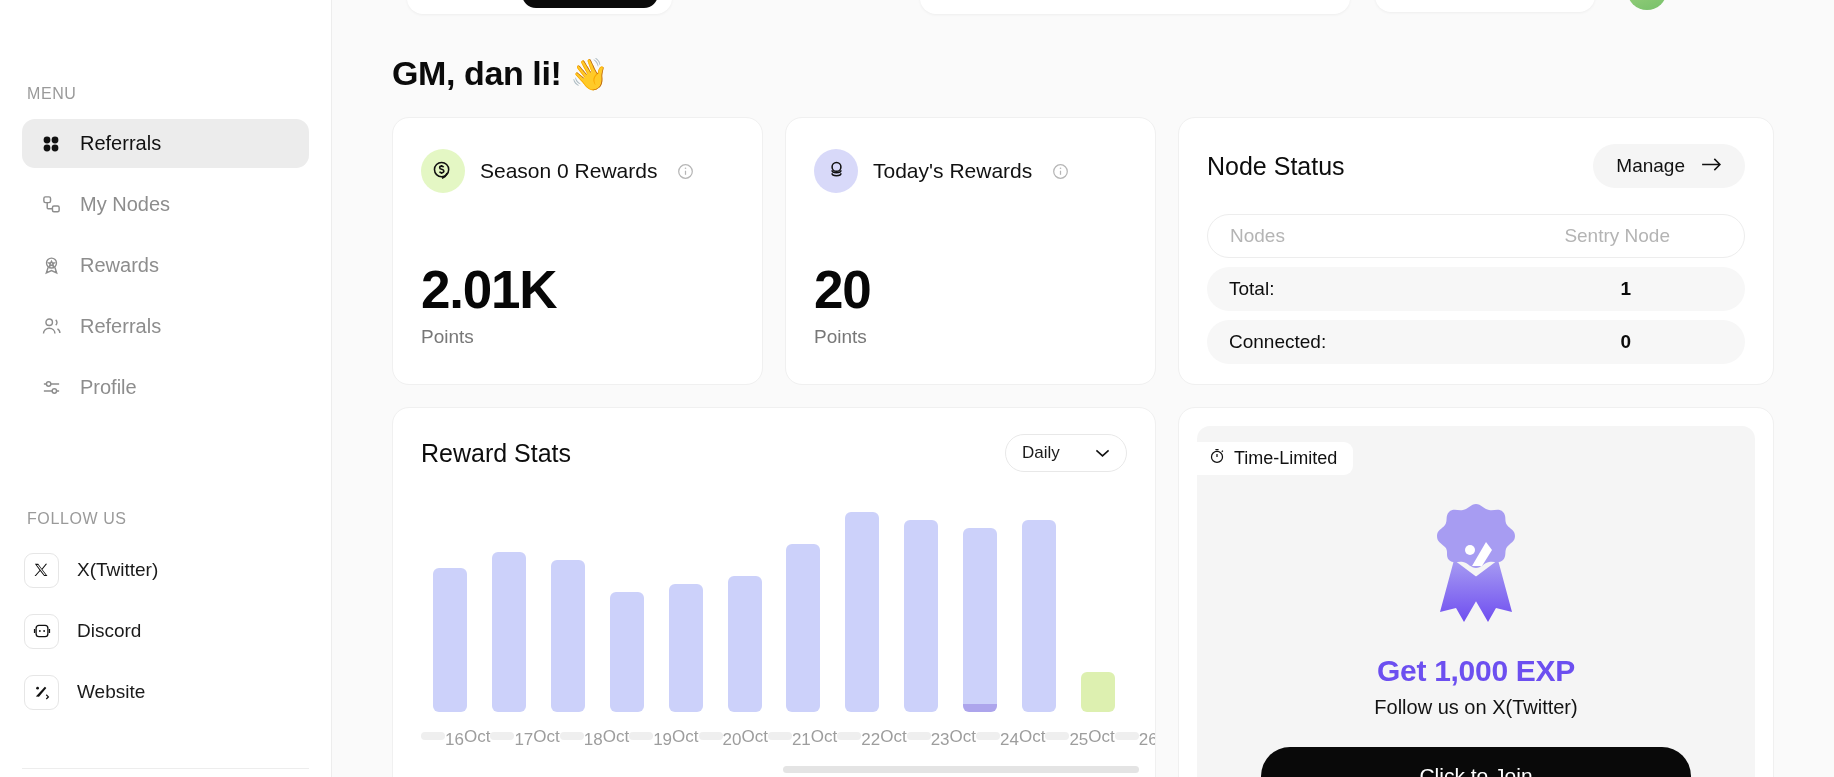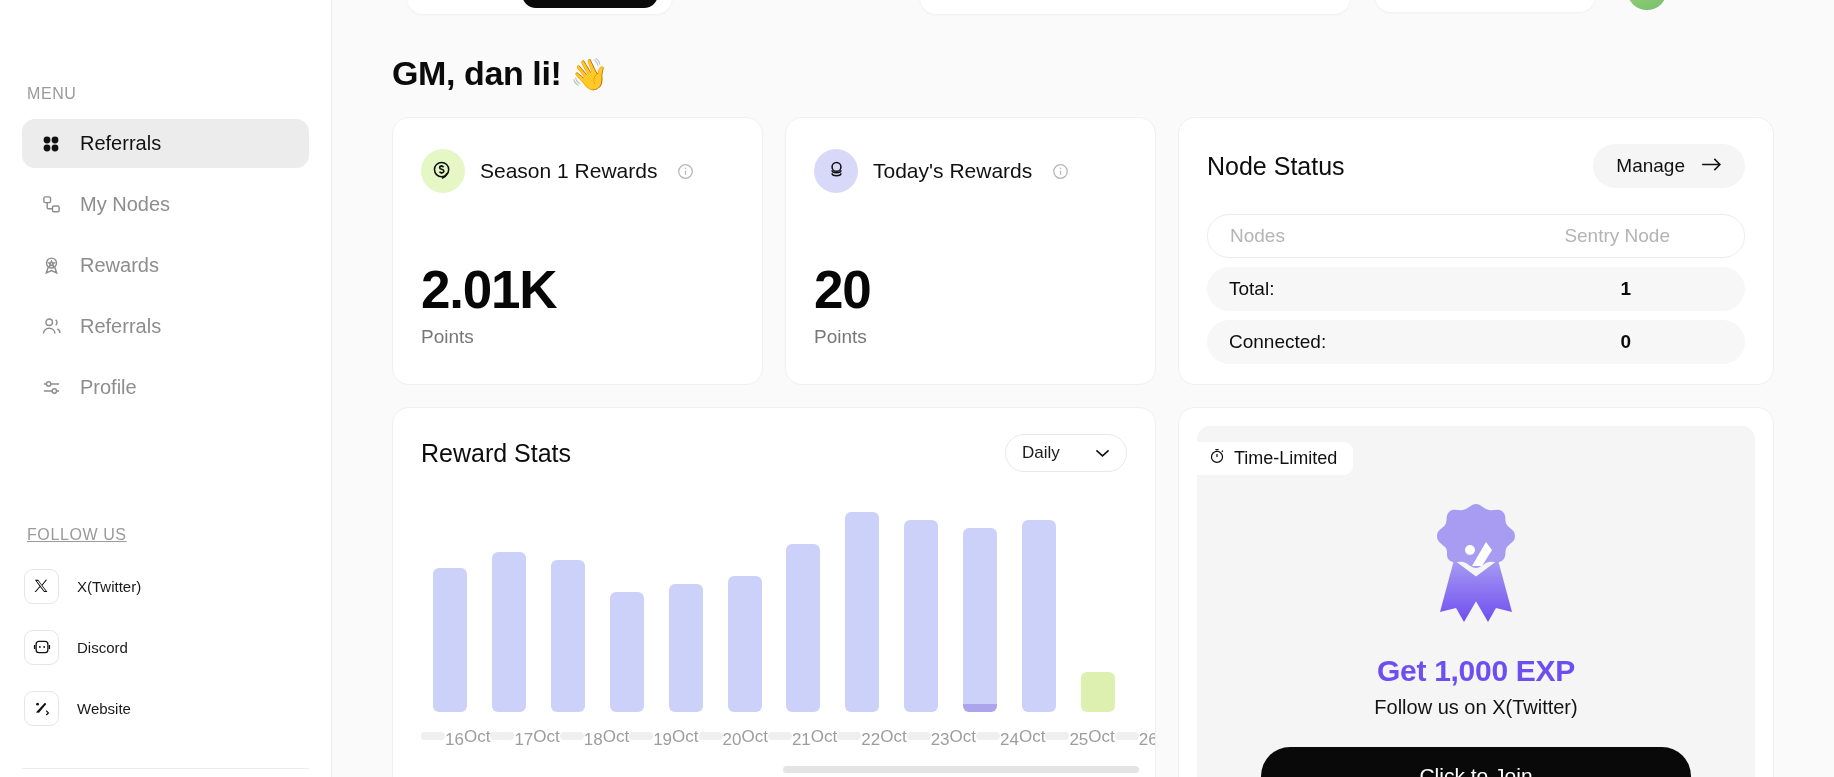--- a/index.html
+++ b/index.html
@@ -19,39 +19,39 @@
     border-right: 1px solid #ededed;
     padding: 0 22px;
     position: relative;
   }
   .section-label {
     font-size: 16px; letter-spacing: 0.6px;
     color: #9a9a9a; font-weight: 400;
     padding-left: 5px;
   }
   .menu-label { margin-top: 85px; }
-  .follow-label { margin-top: 16px; text-decoration: underline; }
+  .follow-label { margin-top: 0; }
   .nav-list { margin-top: 16px; }
   .nav-item {
     display: flex; align-items: center; gap: 18px;
     height: 49px; border-radius: 13px;
     padding: 0 18px; margin-bottom: 12px;
     color: #8d8d8d; font-size: 20px;
     cursor: pointer;
   }
   .nav-item.active { background: #ececec; color: #111111; font-weight: 400; }
   .nav-item .ico { width: 22px; height: 22px; display:flex; align-items:center; justify-content:center; flex: 0 0 22px; }
   .nav-item .ico svg { display:block; }
 
   .follow-block { position: absolute; top: 510px; left: 22px; right: 22px; }
   .follow-list { margin-top: 20px; }
   .follow-item {
     display: flex; align-items: center; gap: 18px;
     height: 44px; margin-bottom: 17px; padding-left: 2px;
-    font-size: 15px; color: #1a1a1a; cursor: pointer;
+    font-size: 19px; color: #1a1a1a; cursor: pointer;
   }
   .follow-ico {
     width: 35px; height: 35px; flex: 0 0 35px;
     border: 1px solid #e6e6e6; border-radius: 9px;
     display: flex; align-items: center; justify-content: center;
     background: #fff;
   }
   .sidebar-divider {
     position: absolute; left: 22px; right: 22px; top: 768px;
     height: 1px; background: #ededed;
@@ -285,21 +285,21 @@
 
       <section class="card stat-card">
         <div class="stat-head">
           <span class="stat-badge" style="background:#e4f7c4">
             <svg width="25" height="25" viewBox="0 0 26 26" fill="none" stroke="#111" stroke-width="1.6">
               <circle cx="11" cy="11" r="7.4"></circle>
               <path d="M13.2 8.6c-.4-.8-1.3-1.2-2.2-1.2-1.1 0-2 .7-2 1.6 0 2.3 4.4 1.2 4.4 3.6 0 1-1 1.7-2.2 1.7-1 0-1.9-.4-2.3-1.2M11 6.3v1.1M11 14.4v1.2"></path>
               <path d="M16.6 14.6a7.4 7.4 0 0 1-5.2 5.3"></path>
             </svg>
           </span>
-          <span class="stat-title">Season 1 Rewards</span>
+          <span class="stat-title">Season 0 Rewards</span>
           <span class="info-ico">
             <svg width="17" height="17" viewBox="0 0 18 18" fill="none" stroke="#b6b6b6" stroke-width="1.3">
                 <circle cx="9" cy="9" r="7.2"></circle>
                 <path d="M9 8.2v4.3"></path>
                 <circle cx="9" cy="5.6" r="0.85" fill="#b6b6b6" stroke="none"></circle>
               </svg>
           </span>
         </div>
         <div class="stat-value">2.01K</div>
         <div class="stat-unit">Points</div>

